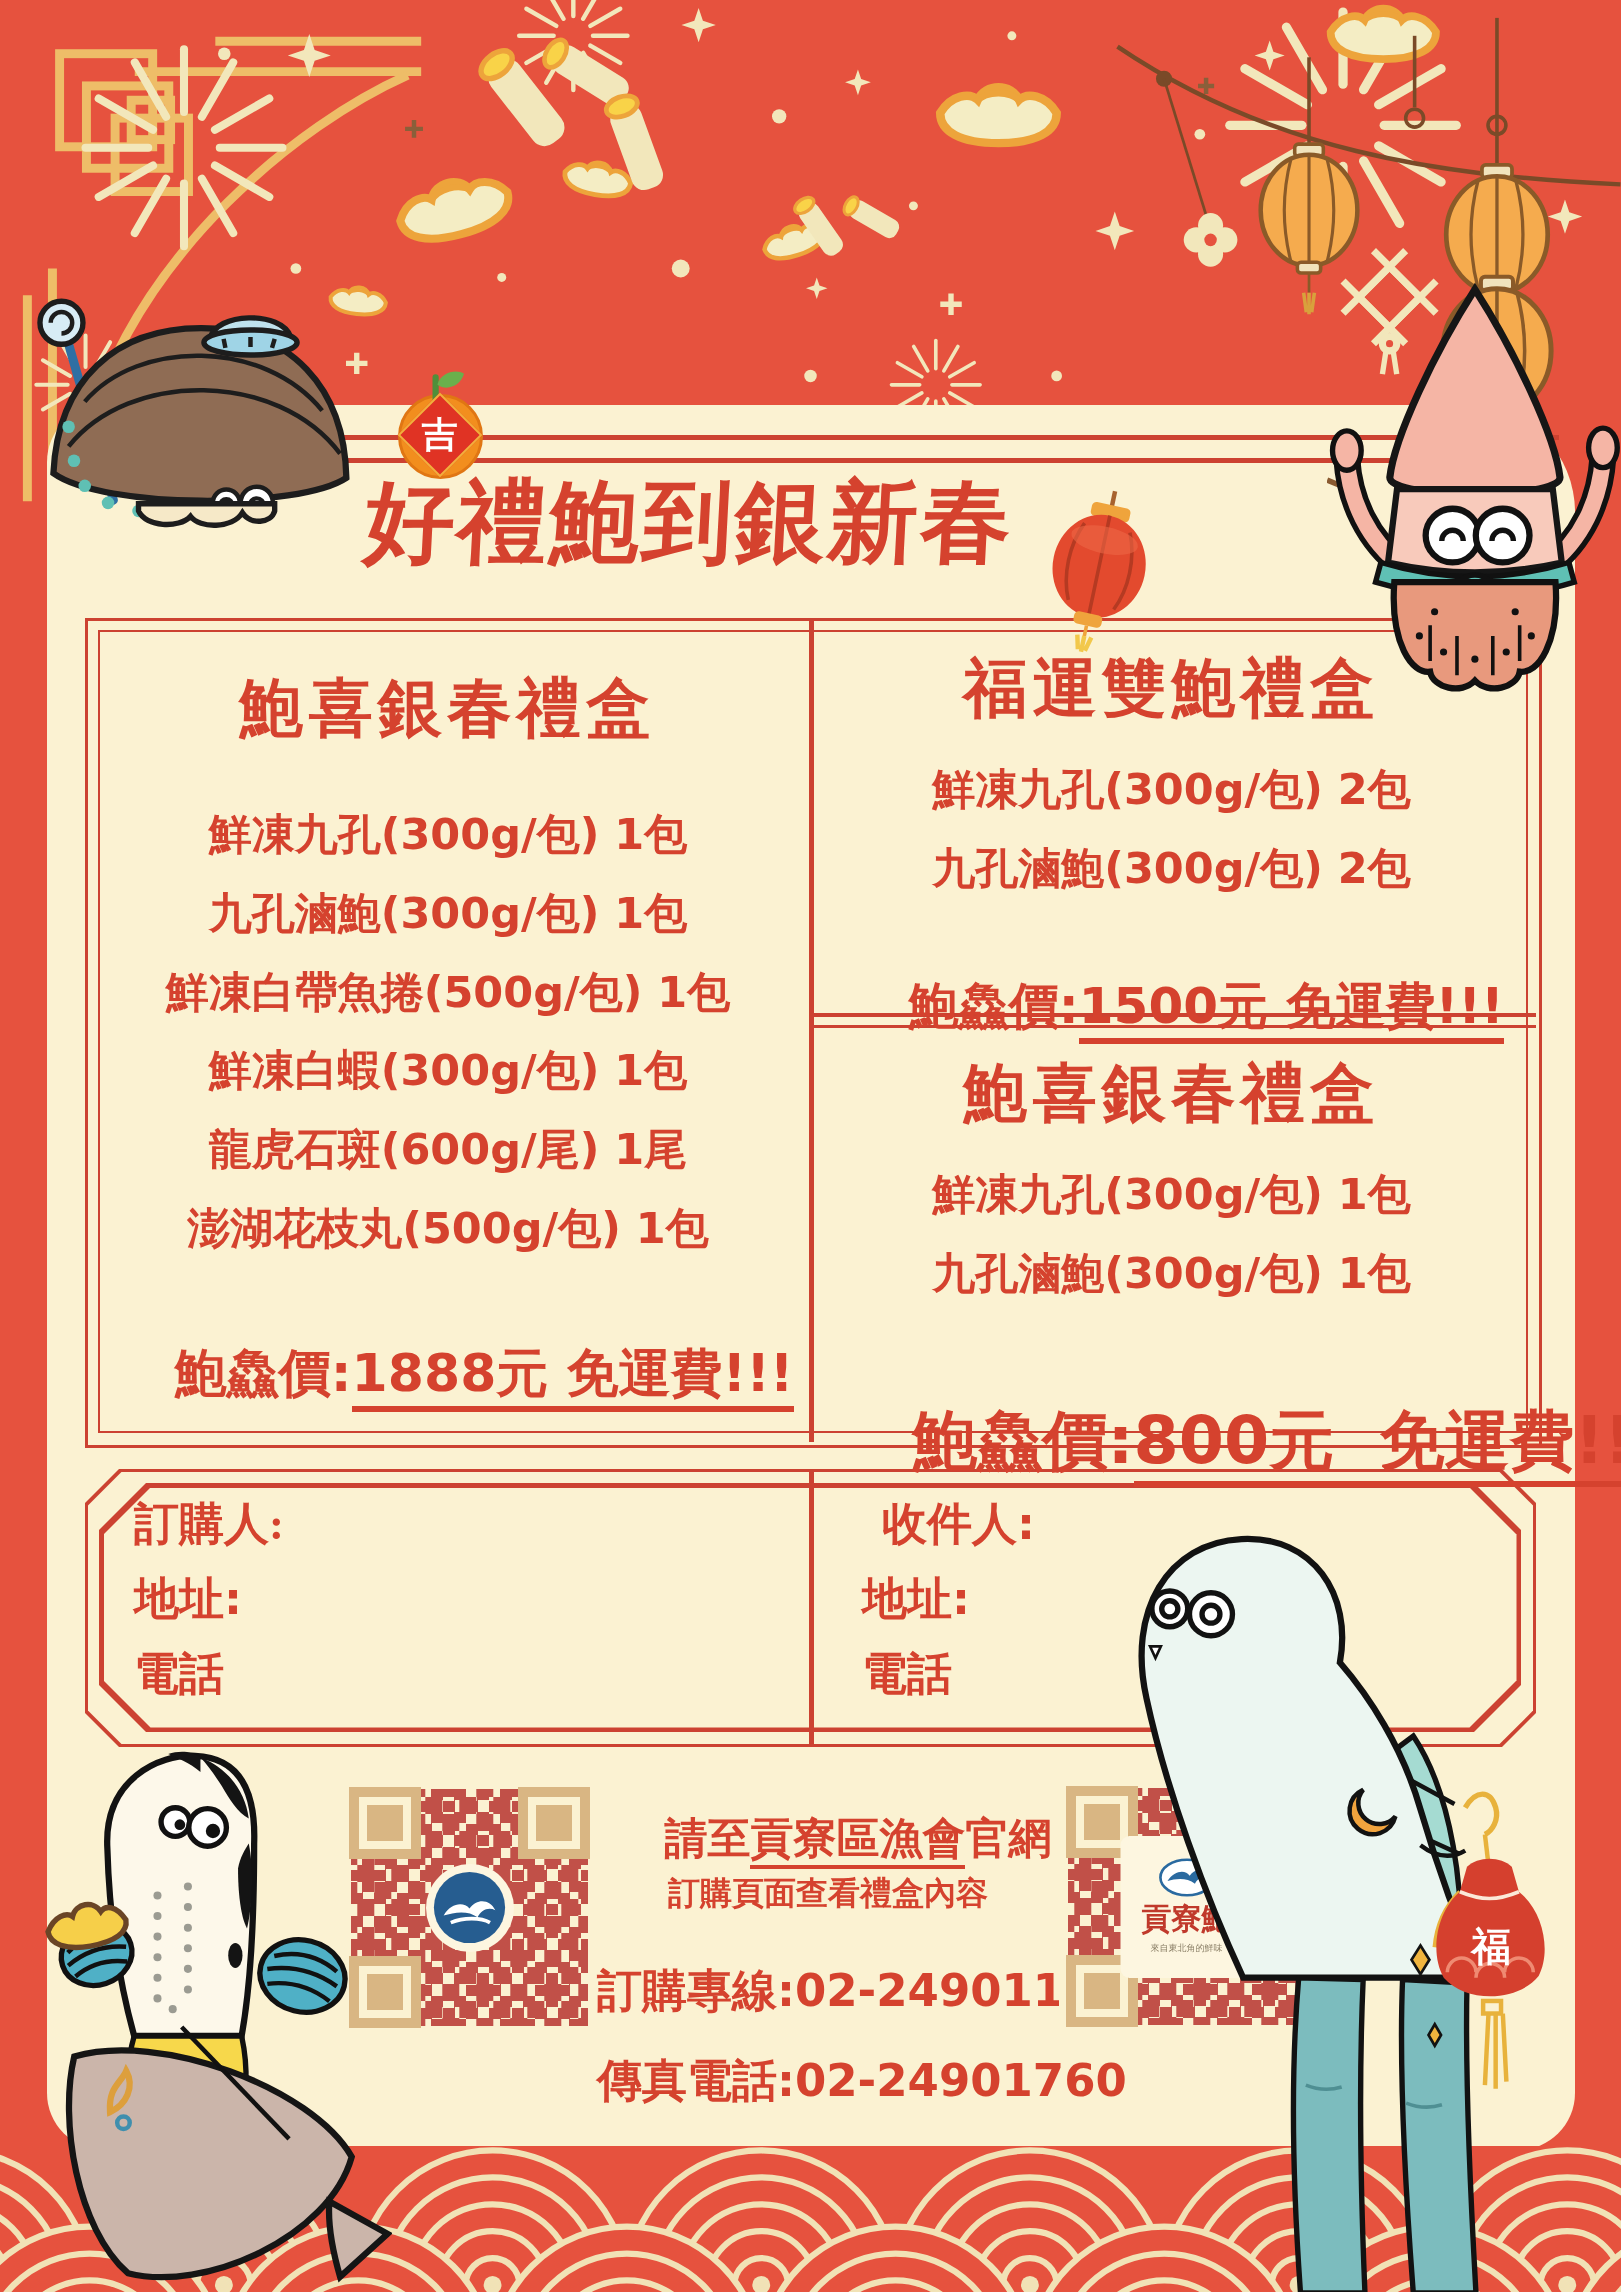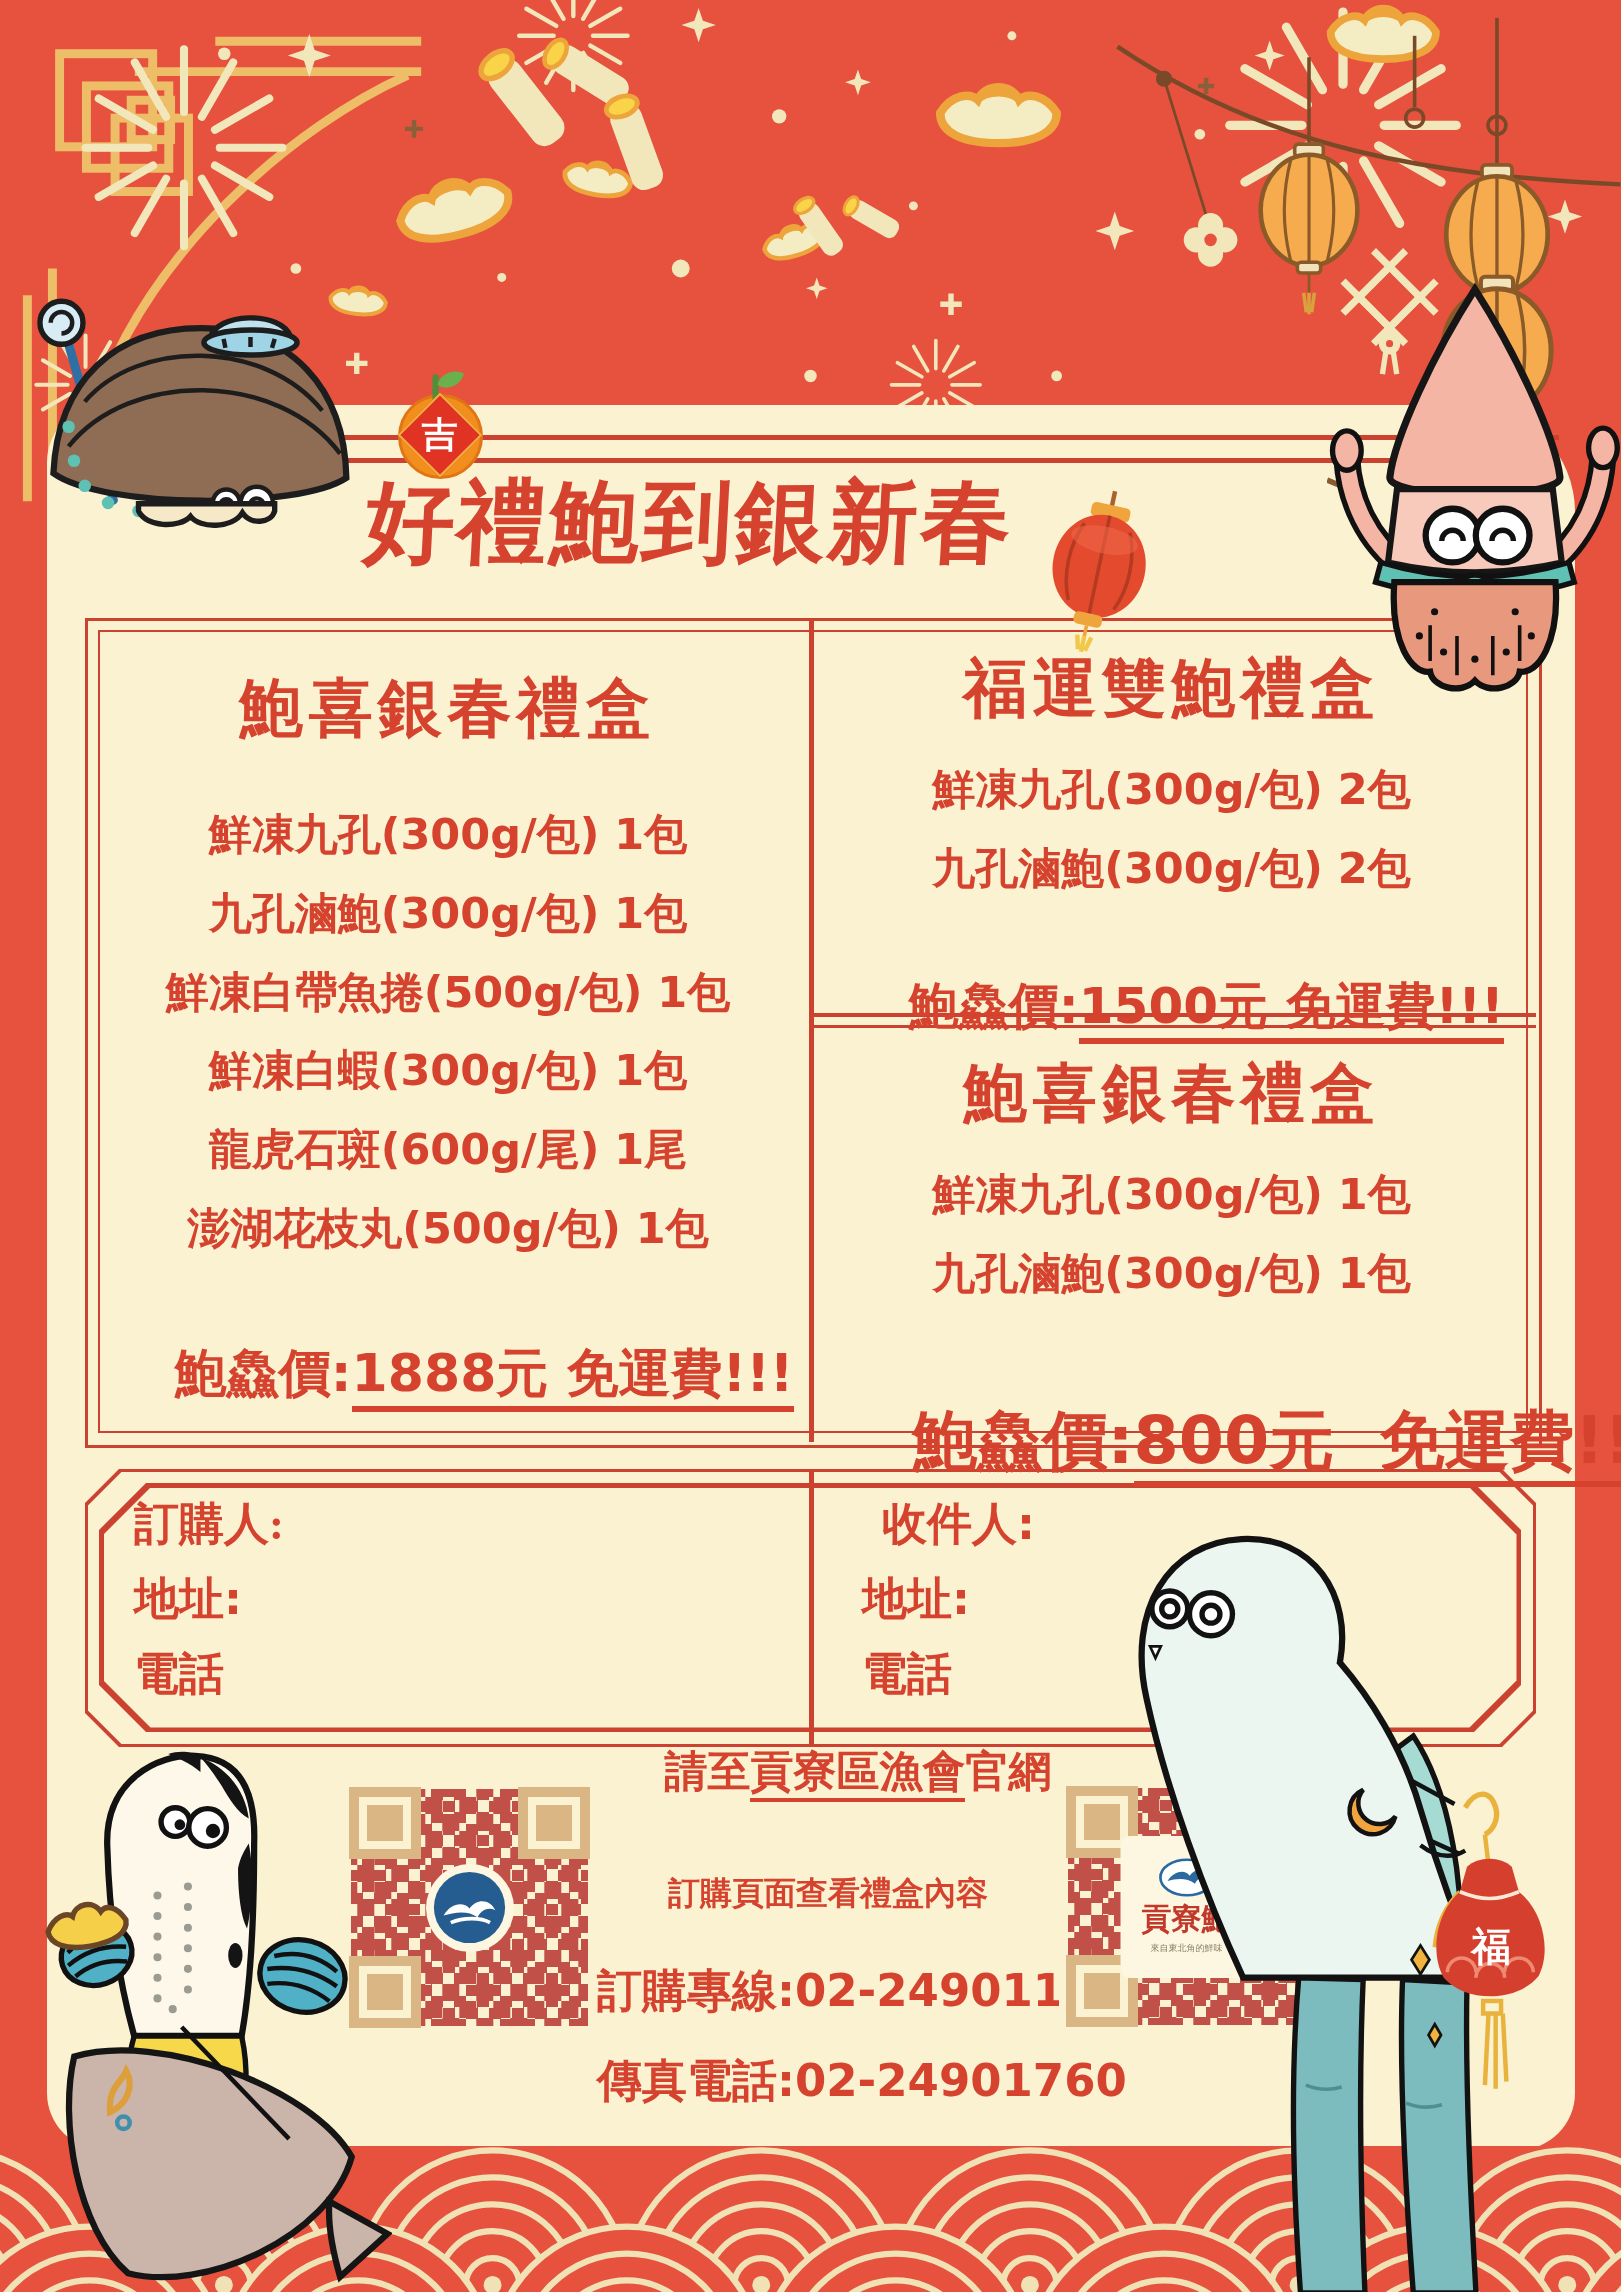--- a/index.html
+++ b/index.html
@@ -275,21 +275,21 @@
     <div class="finder f-bl"></div>
     <div class="qr-logo">
       <svg width="73" height="73" viewBox="0 0 82 82">
         <circle cx="41" cy="41" r="40" fill="#265d90"></circle>
         <path d="M12,50 C20,36 34,34 41,42 C50,30 64,32 70,44 C62,40 54,44 50,52 C40,44 24,46 12,50 Z" fill="#fff"></path>
         <path d="M20,58 C34,52 54,52 64,58" stroke="#fff" stroke-width="4" fill="none"></path>
       </svg>
     </div>
   </div>
 
-  <div class="abs contact-line" style="top:1693px;font-size:43px;text-align:center;">
+  <div class="abs contact-line" style="top:1760px;font-size:43px;text-align:center;">
     <span>請至</span><span class="ul">貢寮區漁會</span><span>官網</span>
   </div>
   <div class="abs contact-line" style="top:1872px;font-size:32px;">訂購頁面查看禮盒內容</div>
   <div class="abs contact-line" style="top:1961px;font-size:45px;">訂購專線:02-24901193</div>
   <div class="abs contact-line" style="top:2051px;font-size:45px;">傳真電話:02-24901760</div>
 
   <div class="abs qr" style="left:1059px;top:1779px;">
     <div class="qr-noise"></div>
     <div class="finder f-tl"></div>
     <div class="finder f-tr"></div>

